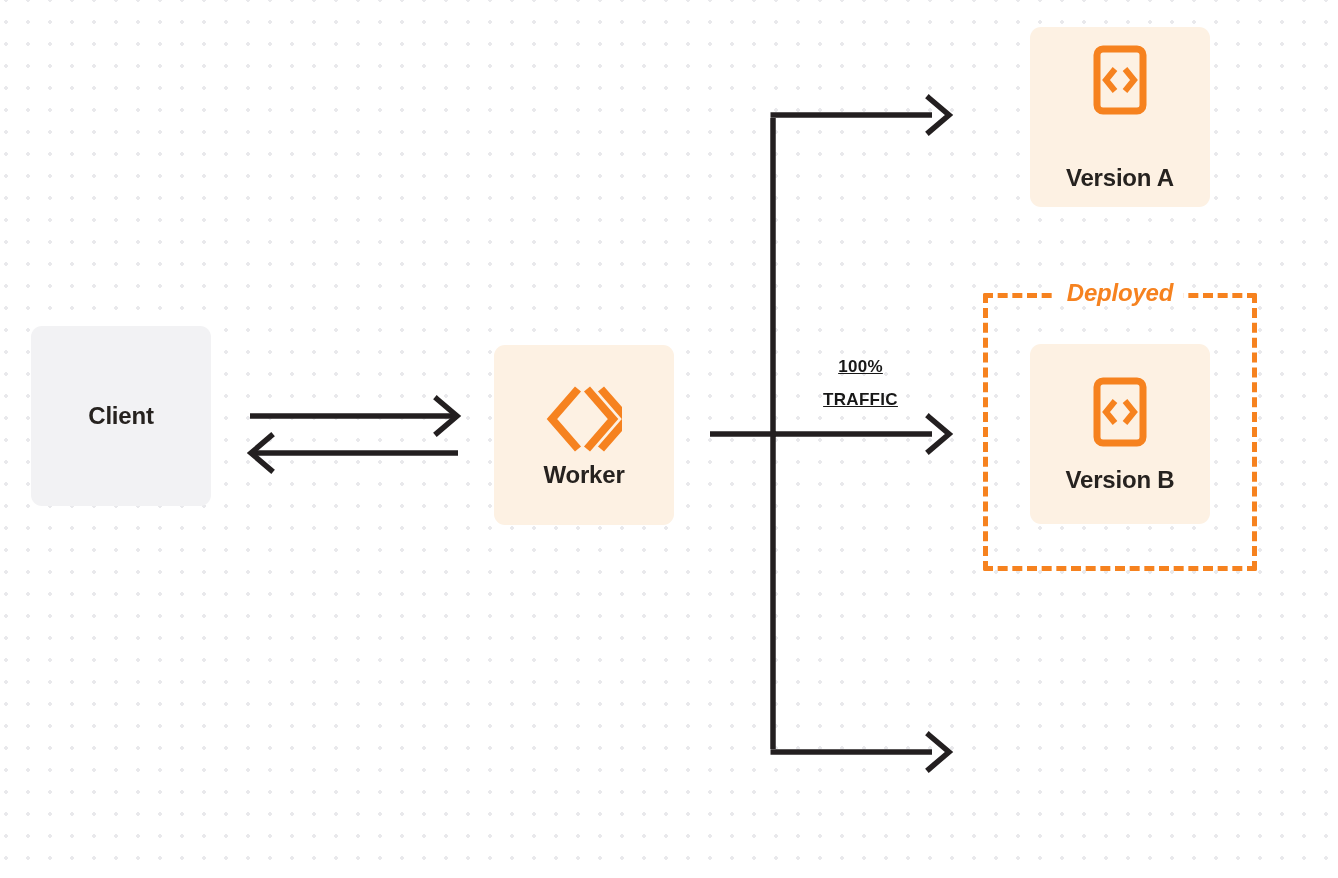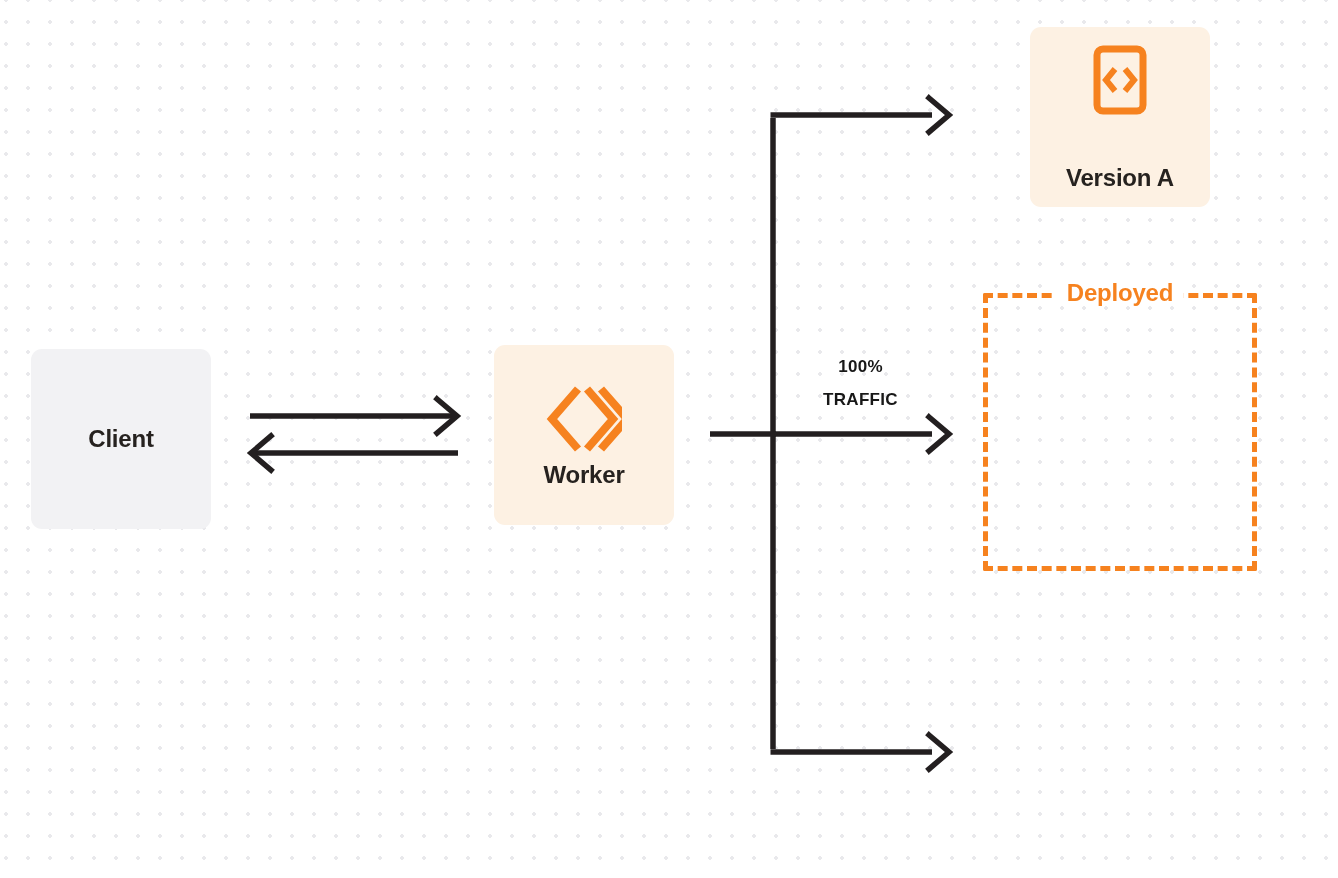--- a/index.html
+++ b/index.html
@@ -34,21 +34,21 @@
     font-size: 24px;
     font-weight: bold;
     color: #26221f;
     letter-spacing: -0.2px;
     line-height: 1;
   }
 
   
   #client-node {
     left: 31px;
-    top: 349px;
+    top: 326px;
     width: 180px;
     height: 180px;
     background: #f2f2f4;
   }
 
   
   #worker-node {
     left: 494px;
     top: 345px;
     width: 180px;
@@ -86,34 +86,36 @@
     top: -5px;
     transform: translate(-50%, -52%);
     background: #ffffff;
     padding: 0 11px;
     font-size: 24px;
     font-weight: bold;
     color: #f6821f;
     letter-spacing: -0.2px;
     white-space: nowrap;
     line-height: 1;
+    font-style: italic;
   }
 
   
   #traffic-label {
     position: absolute;
     left: 793px;
     top: 350px;
     width: 135px;
     text-align: center;
     font-size: 17px;
     font-weight: bold;
     color: #181818;
     line-height: 33px;
     letter-spacing: 0.3px;
+    text-decoration: underline;
   }
 
   
   #wires {
     position: absolute;
     left: 0;
     top: 0;
     width: 1338px;
     height: 878px;
     pointer-events: none;
@@ -158,20 +160,30 @@
     <span>
       <svg class="icon-svg" width="56" height="72" viewBox="0 0 56 72" aria-hidden="true">
         <rect x="5" y="5" width="46" height="62" rx="6" ry="6" fill="none" stroke="#f6821f" stroke-width="7"></rect>
         <path d="M23 25 L14 36 L23 47" fill="none" stroke="#f6821f" stroke-width="6" stroke-linecap="butt" stroke-linejoin="miter"></path>
         <path d="M33 25 L42 36 L33 47" fill="none" stroke="#f6821f" stroke-width="6" stroke-linecap="butt" stroke-linejoin="miter"></path>
       </svg>
     </span>
     <span class="node-label">Version A</span>
   </div>
 
+  <div class="node version-node" id="version-b-node">
+    <span>
+      <svg class="icon-svg" width="56" height="72" viewBox="0 0 56 72" aria-hidden="true">
+        <rect x="5" y="5" width="46" height="62" rx="6" ry="6" fill="none" stroke="#f6821f" stroke-width="7"></rect>
+        <path d="M23 25 L14 36 L23 47" fill="none" stroke="#f6821f" stroke-width="6" stroke-linecap="butt" stroke-linejoin="miter"></path>
+        <path d="M33 25 L42 36 L33 47" fill="none" stroke="#f6821f" stroke-width="6" stroke-linecap="butt" stroke-linejoin="miter"></path>
+      </svg>
+    </span>
+    <span class="node-label">Version B</span>
+  </div>
 
 
   <div id="deployed-group">
     <span id="deployed-label">Deployed</span>
   </div>
 
   <div id="traffic-label">
     <div>100%</div>
     <div>TRAFFIC</div>
   </div>

